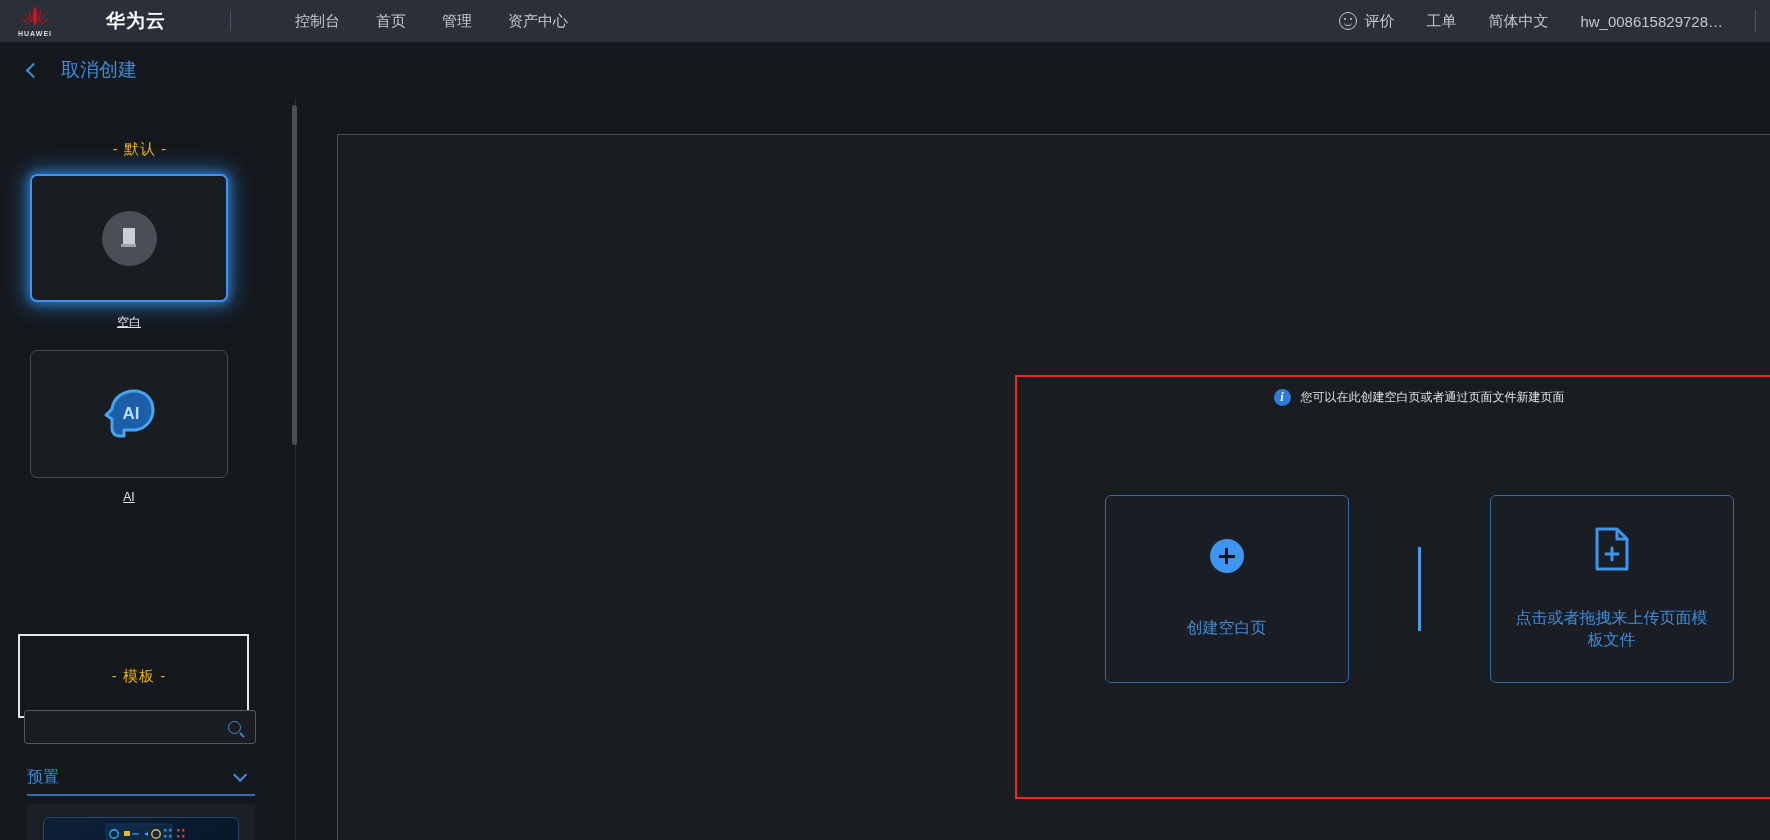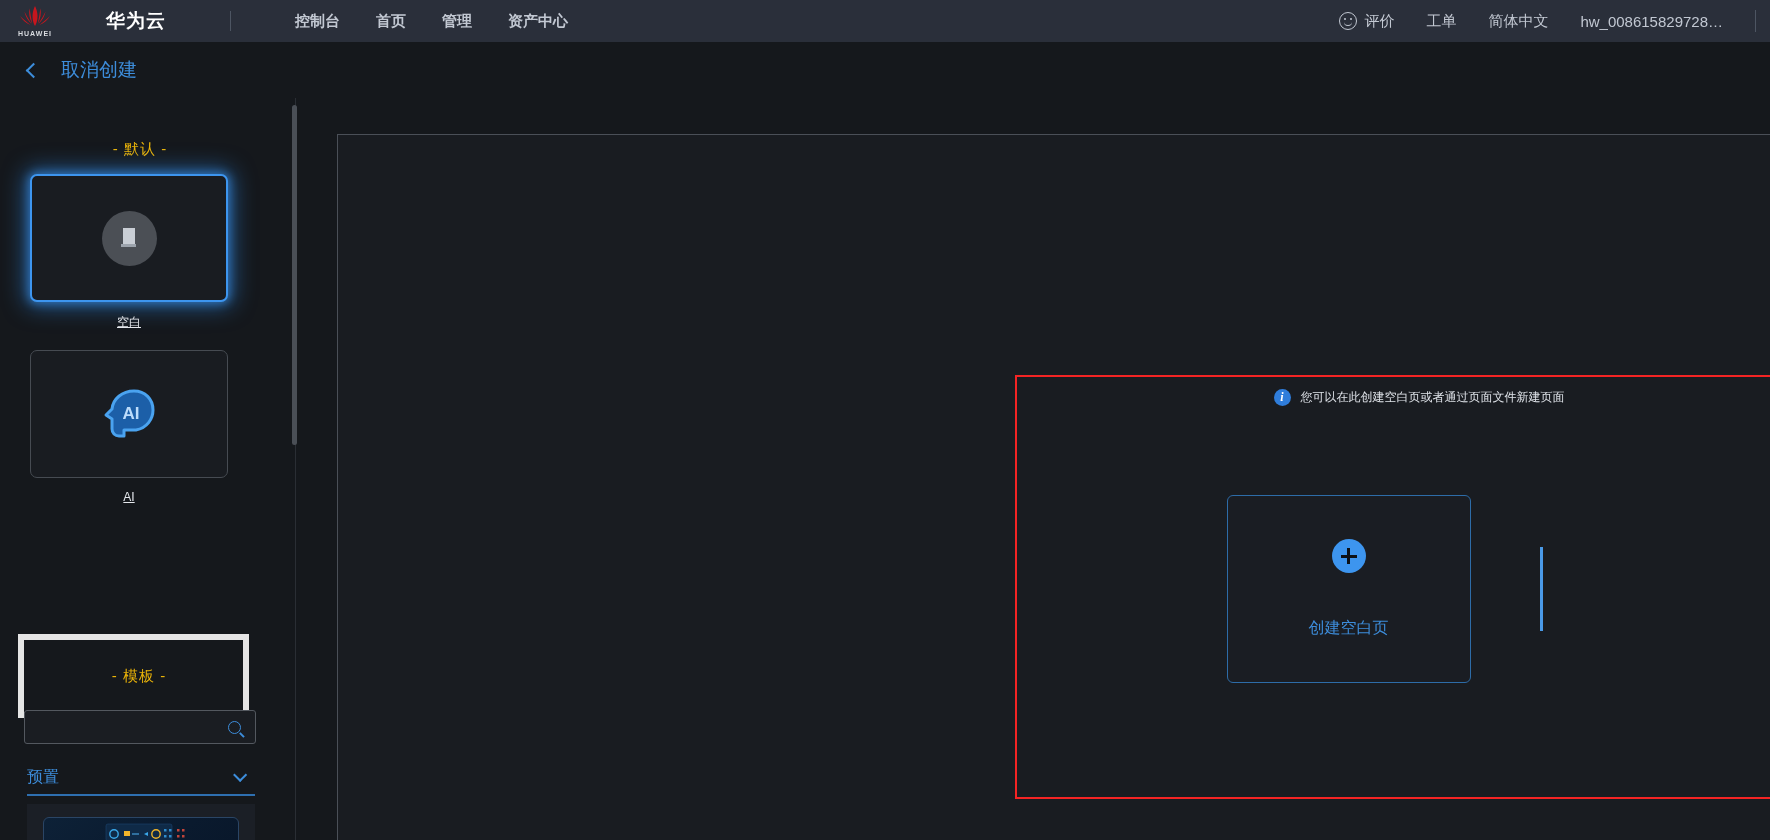--- a/index.html
+++ b/index.html
@@ -34,21 +34,20 @@
     letter-spacing: 1px; margin-left: 2px;
   }
   .topdiv {
     width: 1px; height: 20px;
     background: #4d5562; margin: 0 22px;
   }
   .topnav { display: flex; align-items: center; gap: 36px; }
   .topnav a {
     color: #c2c8d2; font-size: 15px; text-decoration: none;
     cursor: pointer;
-    font-weight: bold;
   }
   .topright {
     margin-left: auto; display: flex; align-items: center;
     gap: 32px; padding-right: 14px; text-align: center;
   }
   .topright .item {
     color: #c2c8d2; font-size: 15px; display: flex;
     align-items: center; gap: 7px; cursor: pointer;
   }
   .smiley {
@@ -132,21 +131,21 @@
   .doc-circle {
     width: 55px; height: 55px; border-radius: 50%;
     background: #4b4f55;
     display: flex; align-items: center; justify-content: center;
   }
   .ai-label { color: #e4e7ec; }
 
   .tmpl-redbox {
     position: absolute; left: 18px; top: 536px;
     width: 231px; height: 84px;
-    border: 6px solid #e5e5e5;
+    border: 2px solid #e5e5e5;
     display: flex; align-items: center; justify-content: center;
   }
   .search-row {
     position: absolute; left: 24px; top: 612px;
     width: 232px; height: 34px;
     border: 1px solid #53585f; border-radius: 3px;
     background: #1a1d22;
     display: flex; align-items: center;
   }
   .search-input {
@@ -434,16 +433,24 @@
 
     <div class="action-area">
 
       <div class="action-card">
         <div class="plus-circle"></div>
         <div class="action-text">创建空白页</div>
       </div>
 
       <div class="vdivider"></div>
 
+      <div class="action-card">
+        <svg class="file-icon" width="38" height="44" viewBox="0 0 38 44">
+          <path d="M4 2 H24 L34 12 V42 H4 Z" fill="none" stroke="#3d95ef" stroke-width="3" stroke-linejoin="round"></path>
+          <path d="M24 2 V12 H34" fill="none" stroke="#3d95ef" stroke-width="3" stroke-linejoin="round"></path>
+          <path d="M19 21 V33 M13 27 H25" stroke="#3d95ef" stroke-width="3" stroke-linecap="round"></path>
+        </svg>
+        <div class="action-text">点击或者拖拽来上传页面模板文件</div>
+      </div>
 
     </div>
   </div>
 </div>
 
 </body></html>

